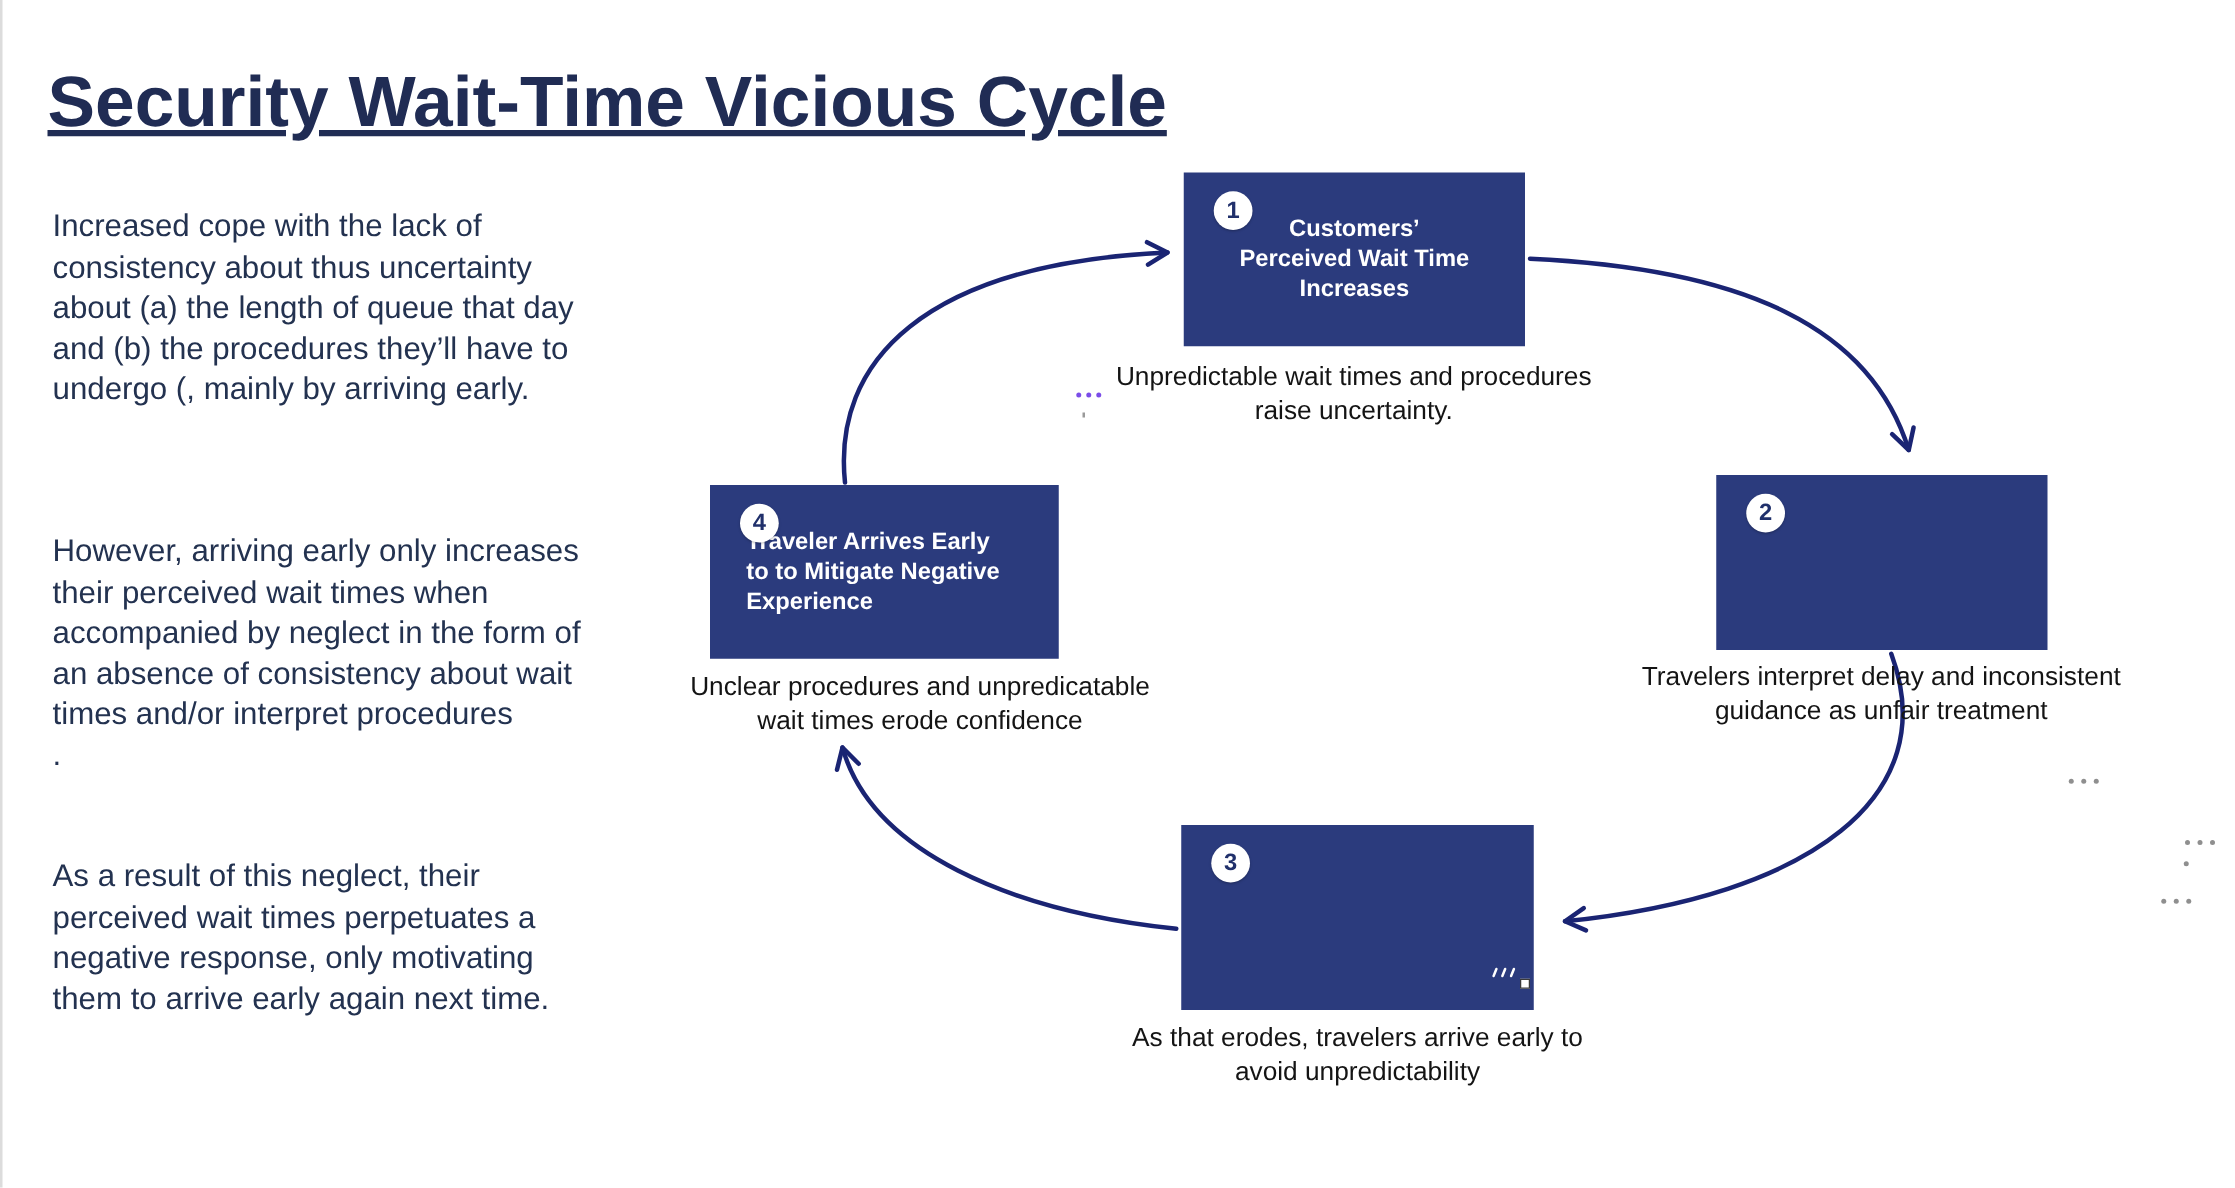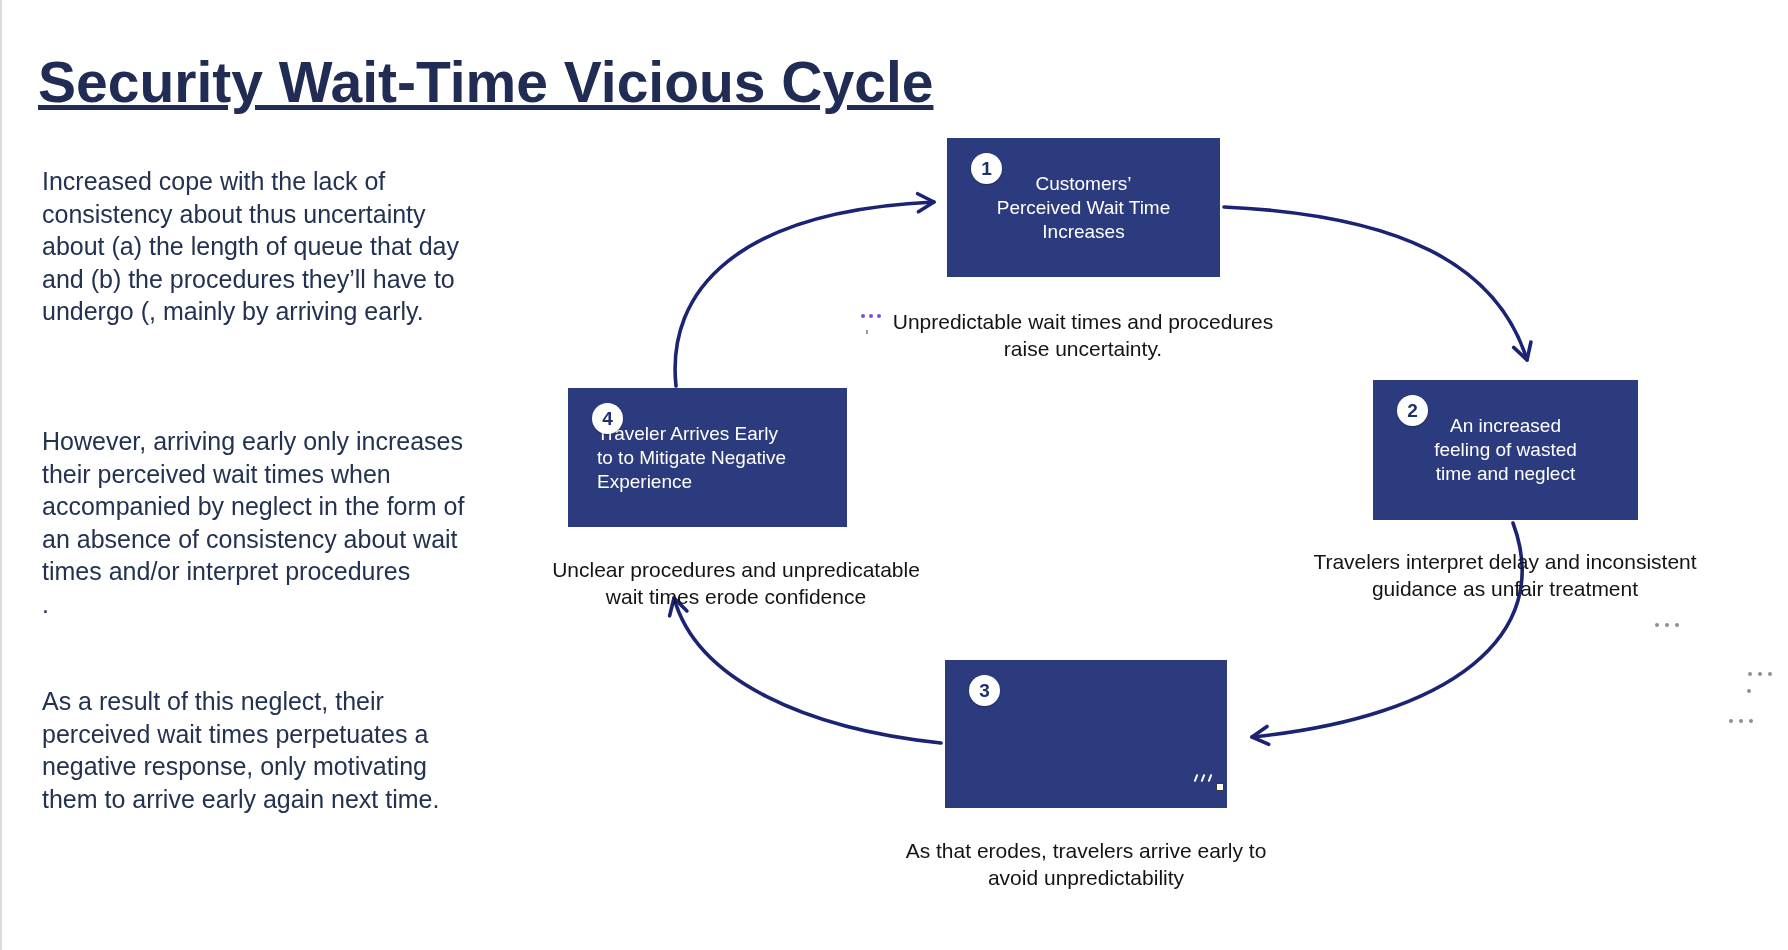--- a/index.html
+++ b/index.html
@@ -35,37 +35,37 @@
     color:var(--c-box-text,#ffffff);
     display:flex;align-items:center;justify-content:center;
     text-align:center;
   }
   .box1{left:947px;top:138px;width:273px;height:139px;}
   .box2{left:1373px;top:380px;width:265px;height:140px;}
   .box3{left:945px;top:660px;width:282px;height:148px;}
   .box4{left:568px;top:388px;width:279px;height:139px;text-align:left;justify-content:flex-start;}
   .box4 .box-label{padding-left:29px;}
   .box-label{
-    font-size:19px;font-weight:normal;line-height:24px;
+    font-size:19px;font-weight:bold;line-height:24px;
     white-space:pre-line;
   }
   .step-badge{
     position:absolute;left:24px;top:15px;
     width:31px;height:31px;border-radius:50%;
     background:var(--c-badge-bg,#ffffff);
     color:var(--c-badge-text,#20306B);
     font-size:19px;font-weight:bold;
     display:flex;align-items:center;justify-content:center;
     box-shadow:0 1px 2px rgba(0,0,0,0.25);
   }
   .cycle-caption{
     position:absolute;
     font-size:21px;line-height:26.5px;
     color:var(--c-caption-text,#141414);
-    text-align:center;white-space:pre-line;margin-top:20px;
+    text-align:center;white-space:pre-line;
   }
   .cap1{left:847px;top:289px;width:472px;}
   .cap2{left:1295px;top:529px;width:420px;}
   .cap3{left:866px;top:818px;width:440px;}
   .cap4{left:546px;top:537px;width:380px;}
 
   .arrows-layer{
     position:absolute;left:0;top:0;width:1788px;height:950px;
     color:var(--c-arrow,#1A2473);
     pointer-events:none;
@@ -128,23 +128,20 @@
   <span class="step-badge">1</span>
   <span class="box-label">Customers’
 Perceived Wait Time
 Increases</span>
 </div>
 <div class="cycle-caption cap1">Unpredictable wait times and procedures
 raise uncertainty.</div>
 
 <div class="cycle-box box2">
   <span class="step-badge">2</span>
-  <span class="box-label">An increased
-feeling of wasted
-time and neglect</span>
 </div>
 <div class="cycle-caption cap2">Travelers interpret delay and inconsistent
 guidance as unfair treatment</div>
 
 <div class="cycle-box box3">
   <span class="step-badge">3</span>
   <span class="box3-marks">
       <i></i>
       <i></i>
       <i></i>

